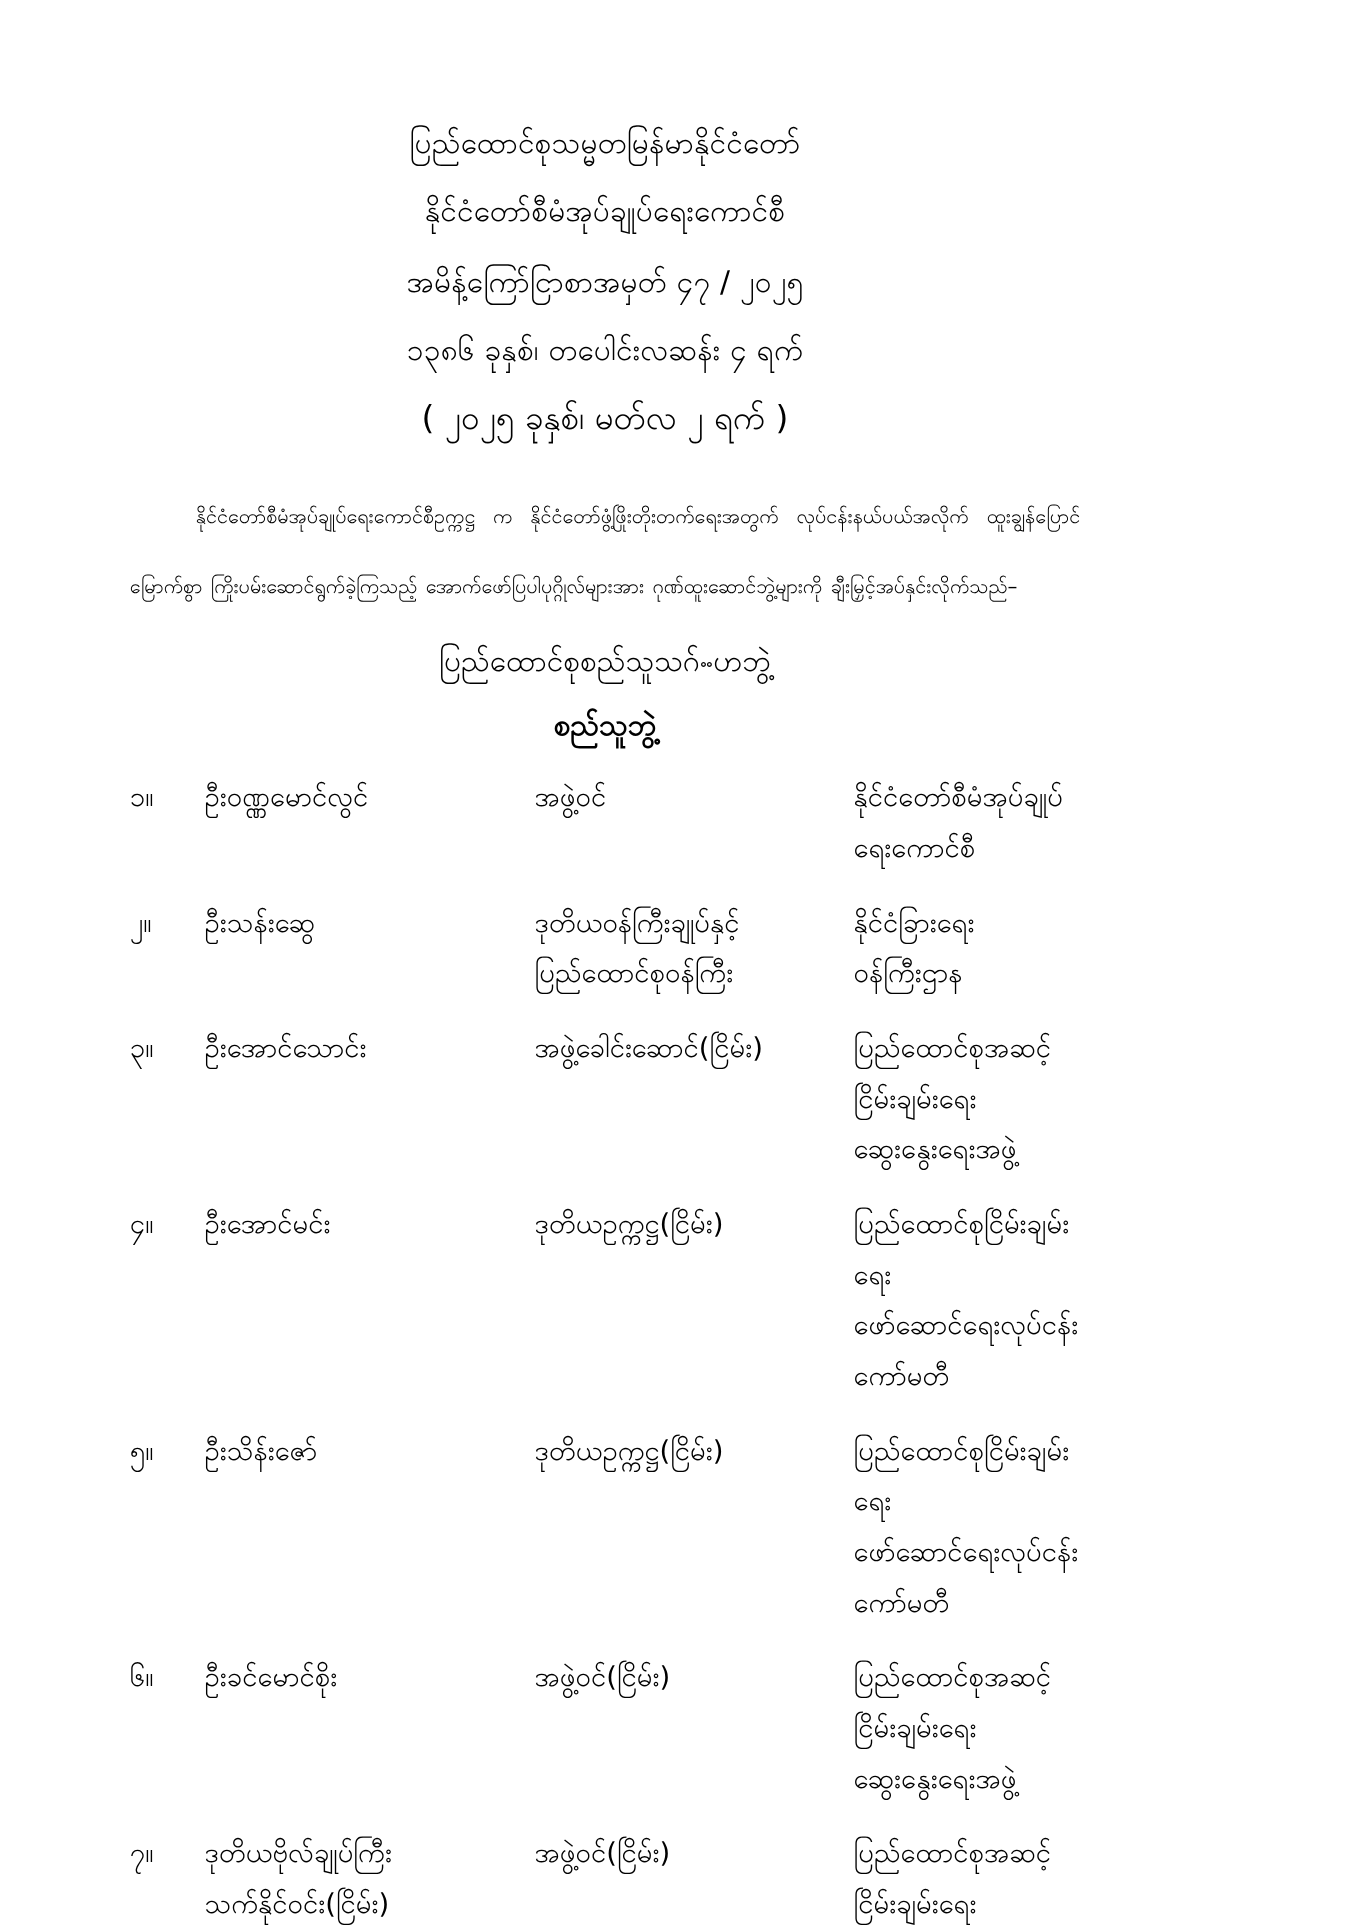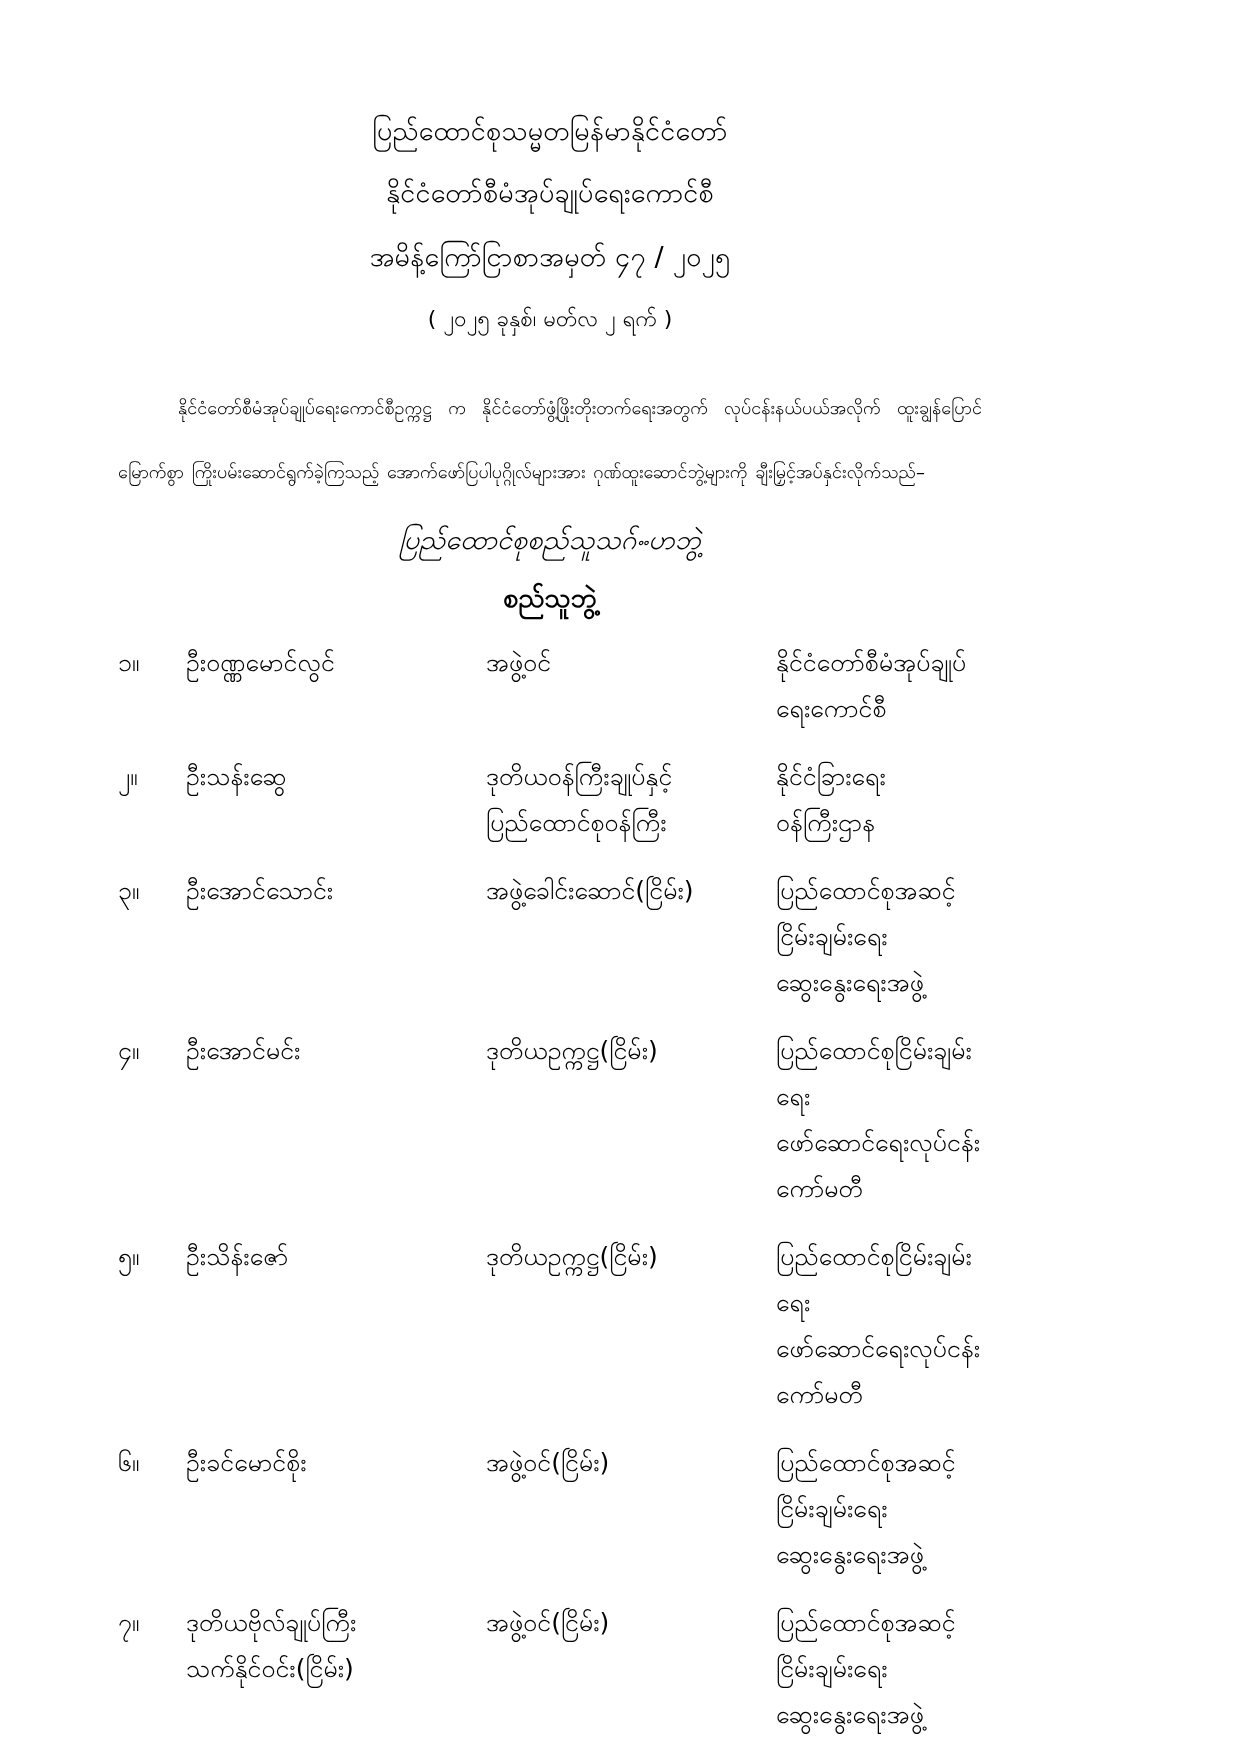--- a/index.html
+++ b/index.html
@@ -27,40 +27,39 @@
   }
   .h-line {
     font-size: 27px;
     line-height: 62px;
     font-weight: 400;
     letter-spacing: 0.2px;
     white-space: nowrap;
   }
   .h-gap-1 { margin-top: 2px; }
   .h-paren {
-    font-size: 22px;
+    font-size: 30px;
     line-height: 62px;
     text-align: center;
   }
   .body-para {
     margin-top: 26px;
     font-size: 18px;
     line-height: 64px;
     text-align: justify;
     text-justify: inter-word;
     text-indent: 60px;
     word-spacing: 2px;
   }
   .award-title {
     text-align: center;
     font-size: 27px;
     line-height: 56px;
     margin-top: 8px;
     font-weight: 400;
-    font-style: italic;
   }
   .award-sub {
     text-align: center;
     font-size: 27px;
     line-height: 56px;
     margin-top: 2px;
     font-weight: 700;
   }
   table.list {
     width: 100%;
@@ -94,20 +93,21 @@
 </style>
 </head>
 <body>
 
 <div class="page">
 
   <div class="header-block">
     <div class="h-line">ပြည်ထောင်စုသမ္မတမြန်မာနိုင်ငံတော်</div>
     <div class="h-line">နိုင်ငံတော်စီမံအုပ်ချုပ်ရေးကောင်စီ</div>
     <div class="h-line h-gap-1">အမိန့်ကြော်ငြာစာအမှတ်  ၄၇ / ၂၀၂၅</div>
+    <div class="h-line">၁၃၈၆ ခုနှစ်၊ တပေါင်းလဆန်း  ၄  ရက်</div>
     <div class="h-paren">( ၂၀၂၅ ခုနှစ်၊ မတ်လ ၂ ရက် )</div>
   </div>
 
   <div class="body-para">နိုင်ငံတော်စီမံအုပ်ချုပ်ရေးကောင်စီဥက္ကဋ္ဌ က  နိုင်ငံတော်ဖွံ့ဖြိုးတိုးတက်ရေးအတွက်  လုပ်ငန်းနယ်ပယ်အလိုက်  ထူးချွန်ပြောင်မြောက်စွာ  ကြိုးပမ်းဆောင်ရွက်ခဲ့ကြသည့်  အောက်ဖော်ပြပါပုဂ္ဂိုလ်များအား ဂုဏ်ထူးဆောင်ဘွဲ့များကို ချီးမြှင့်အပ်နှင်းလိုက်သည်–</div>
 
   <div class="award-title">ပြည်ထောင်စုစည်သူသဂ်ႌဟဘွဲ့</div>
   <div class="award-sub">စည်သူဘွဲ့</div>
 
   <table class="list">
     <tbody>

